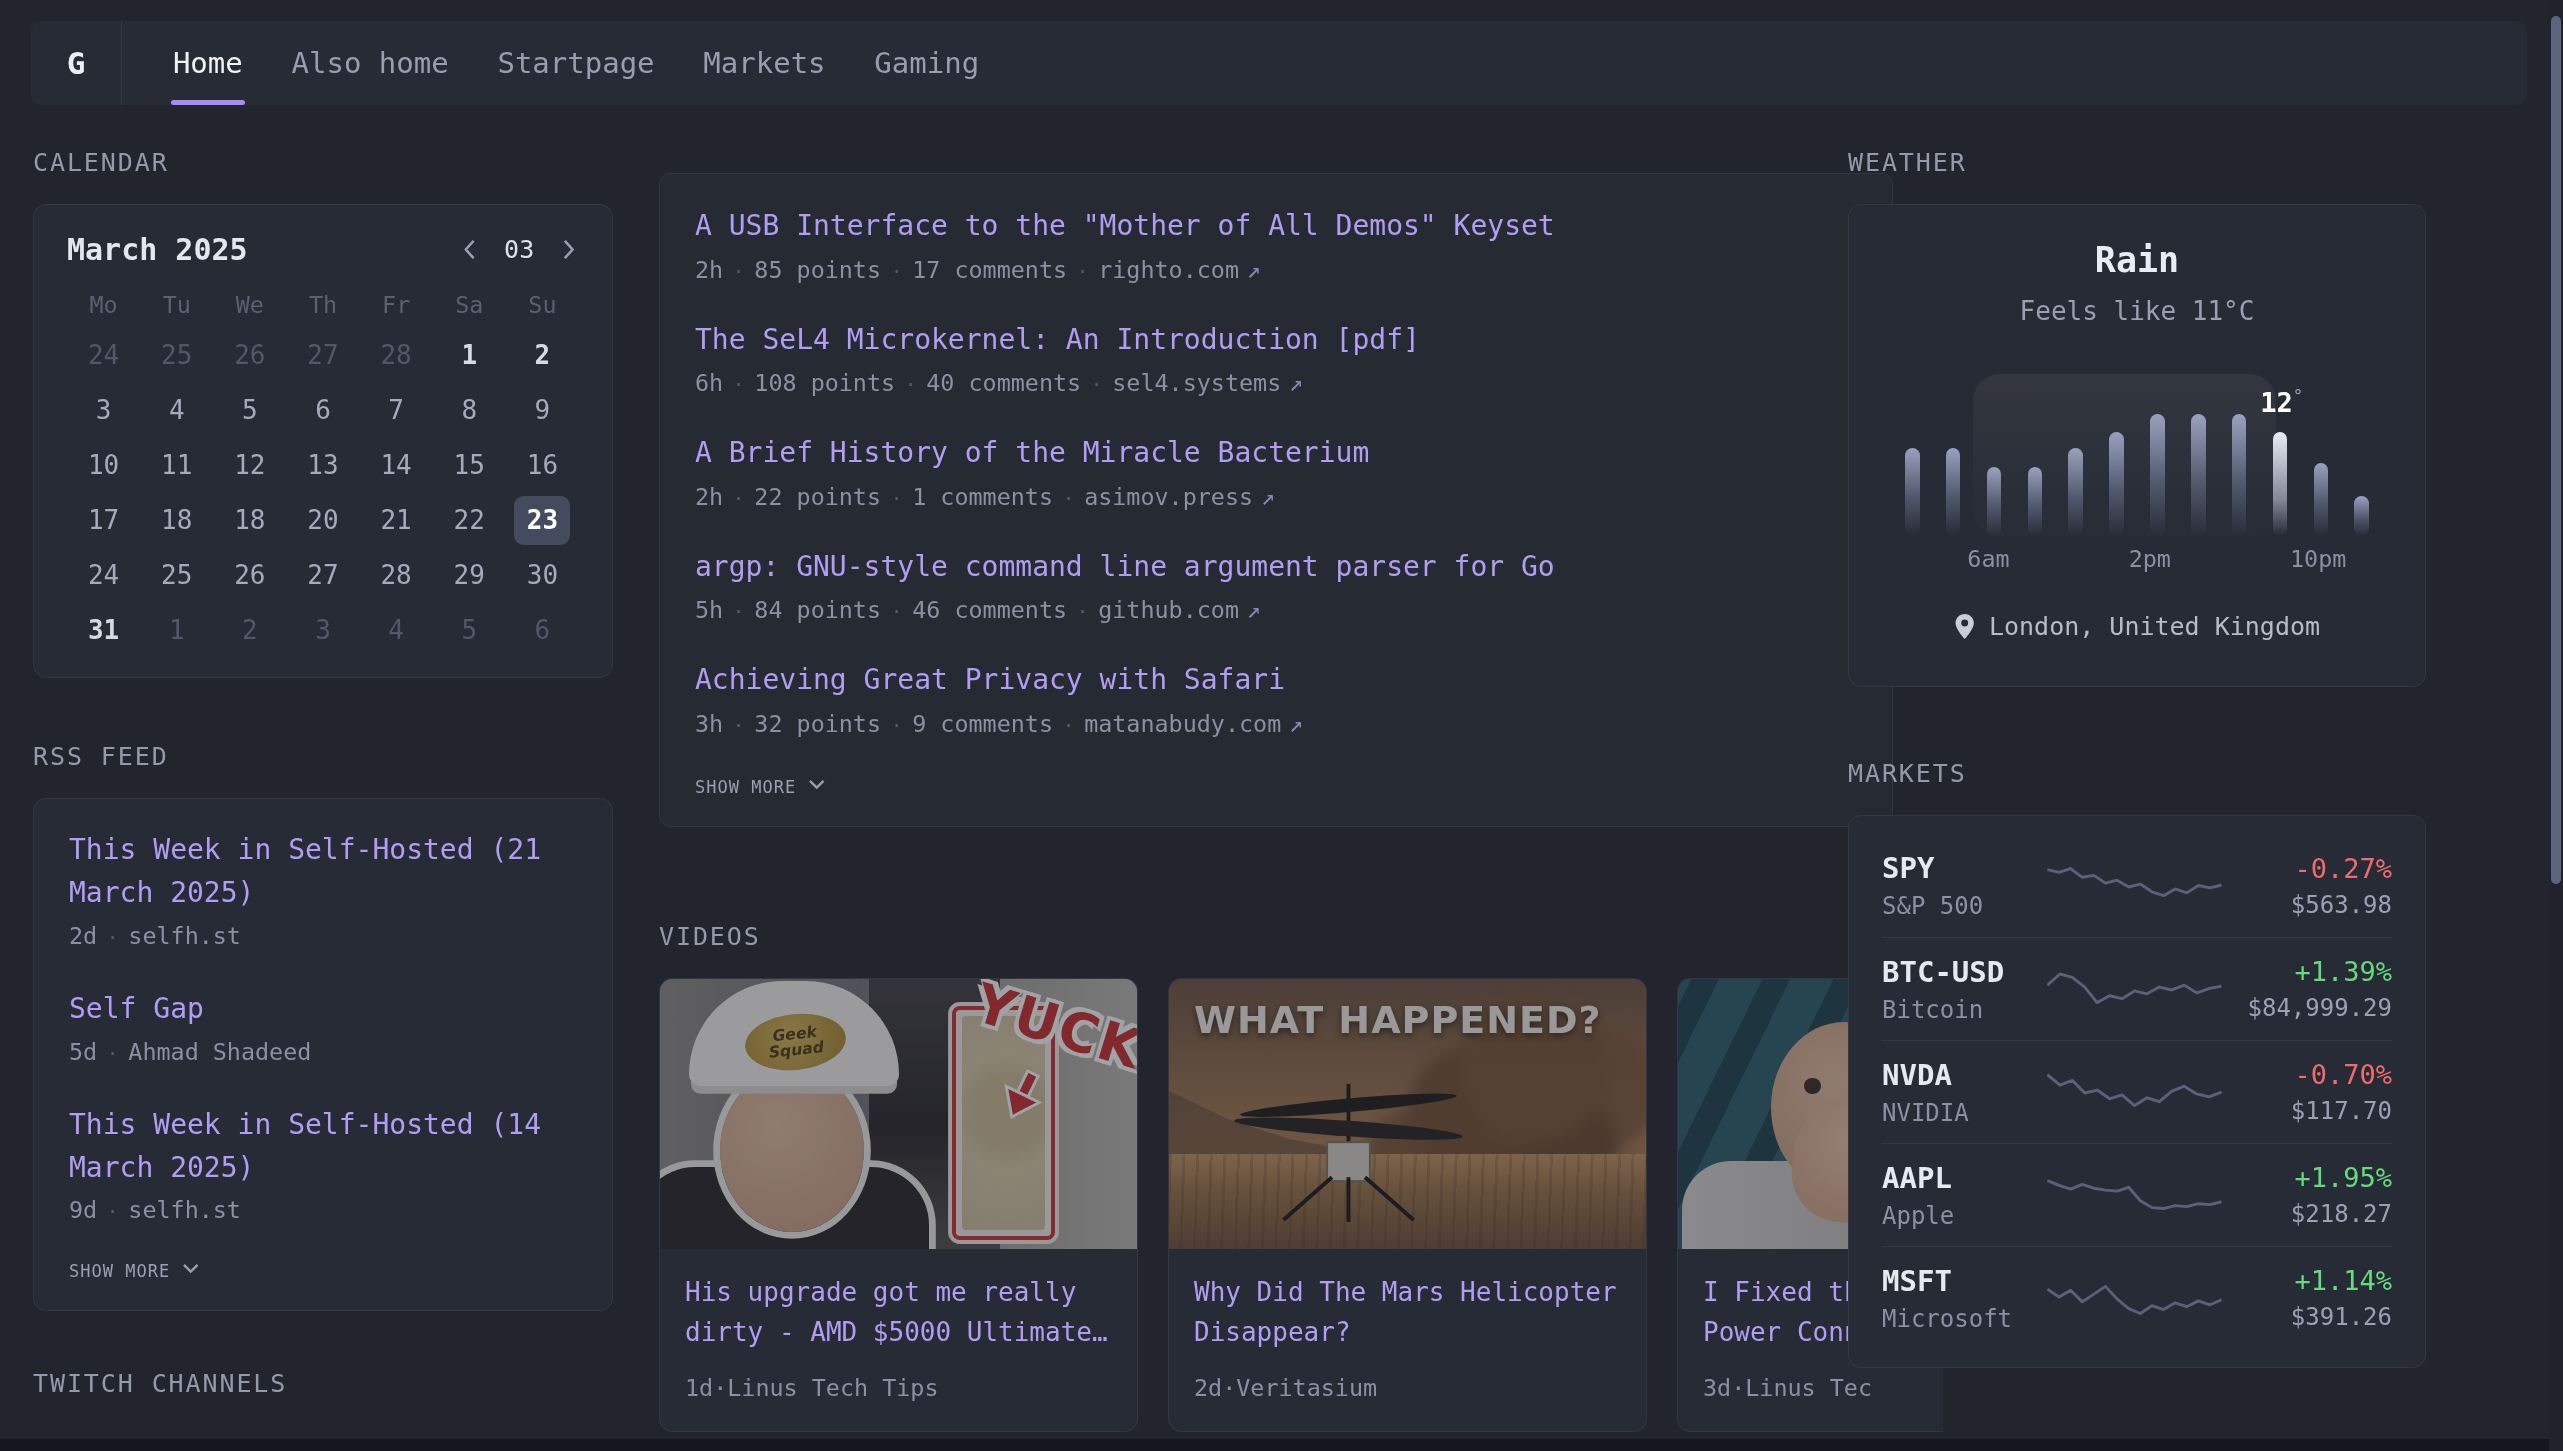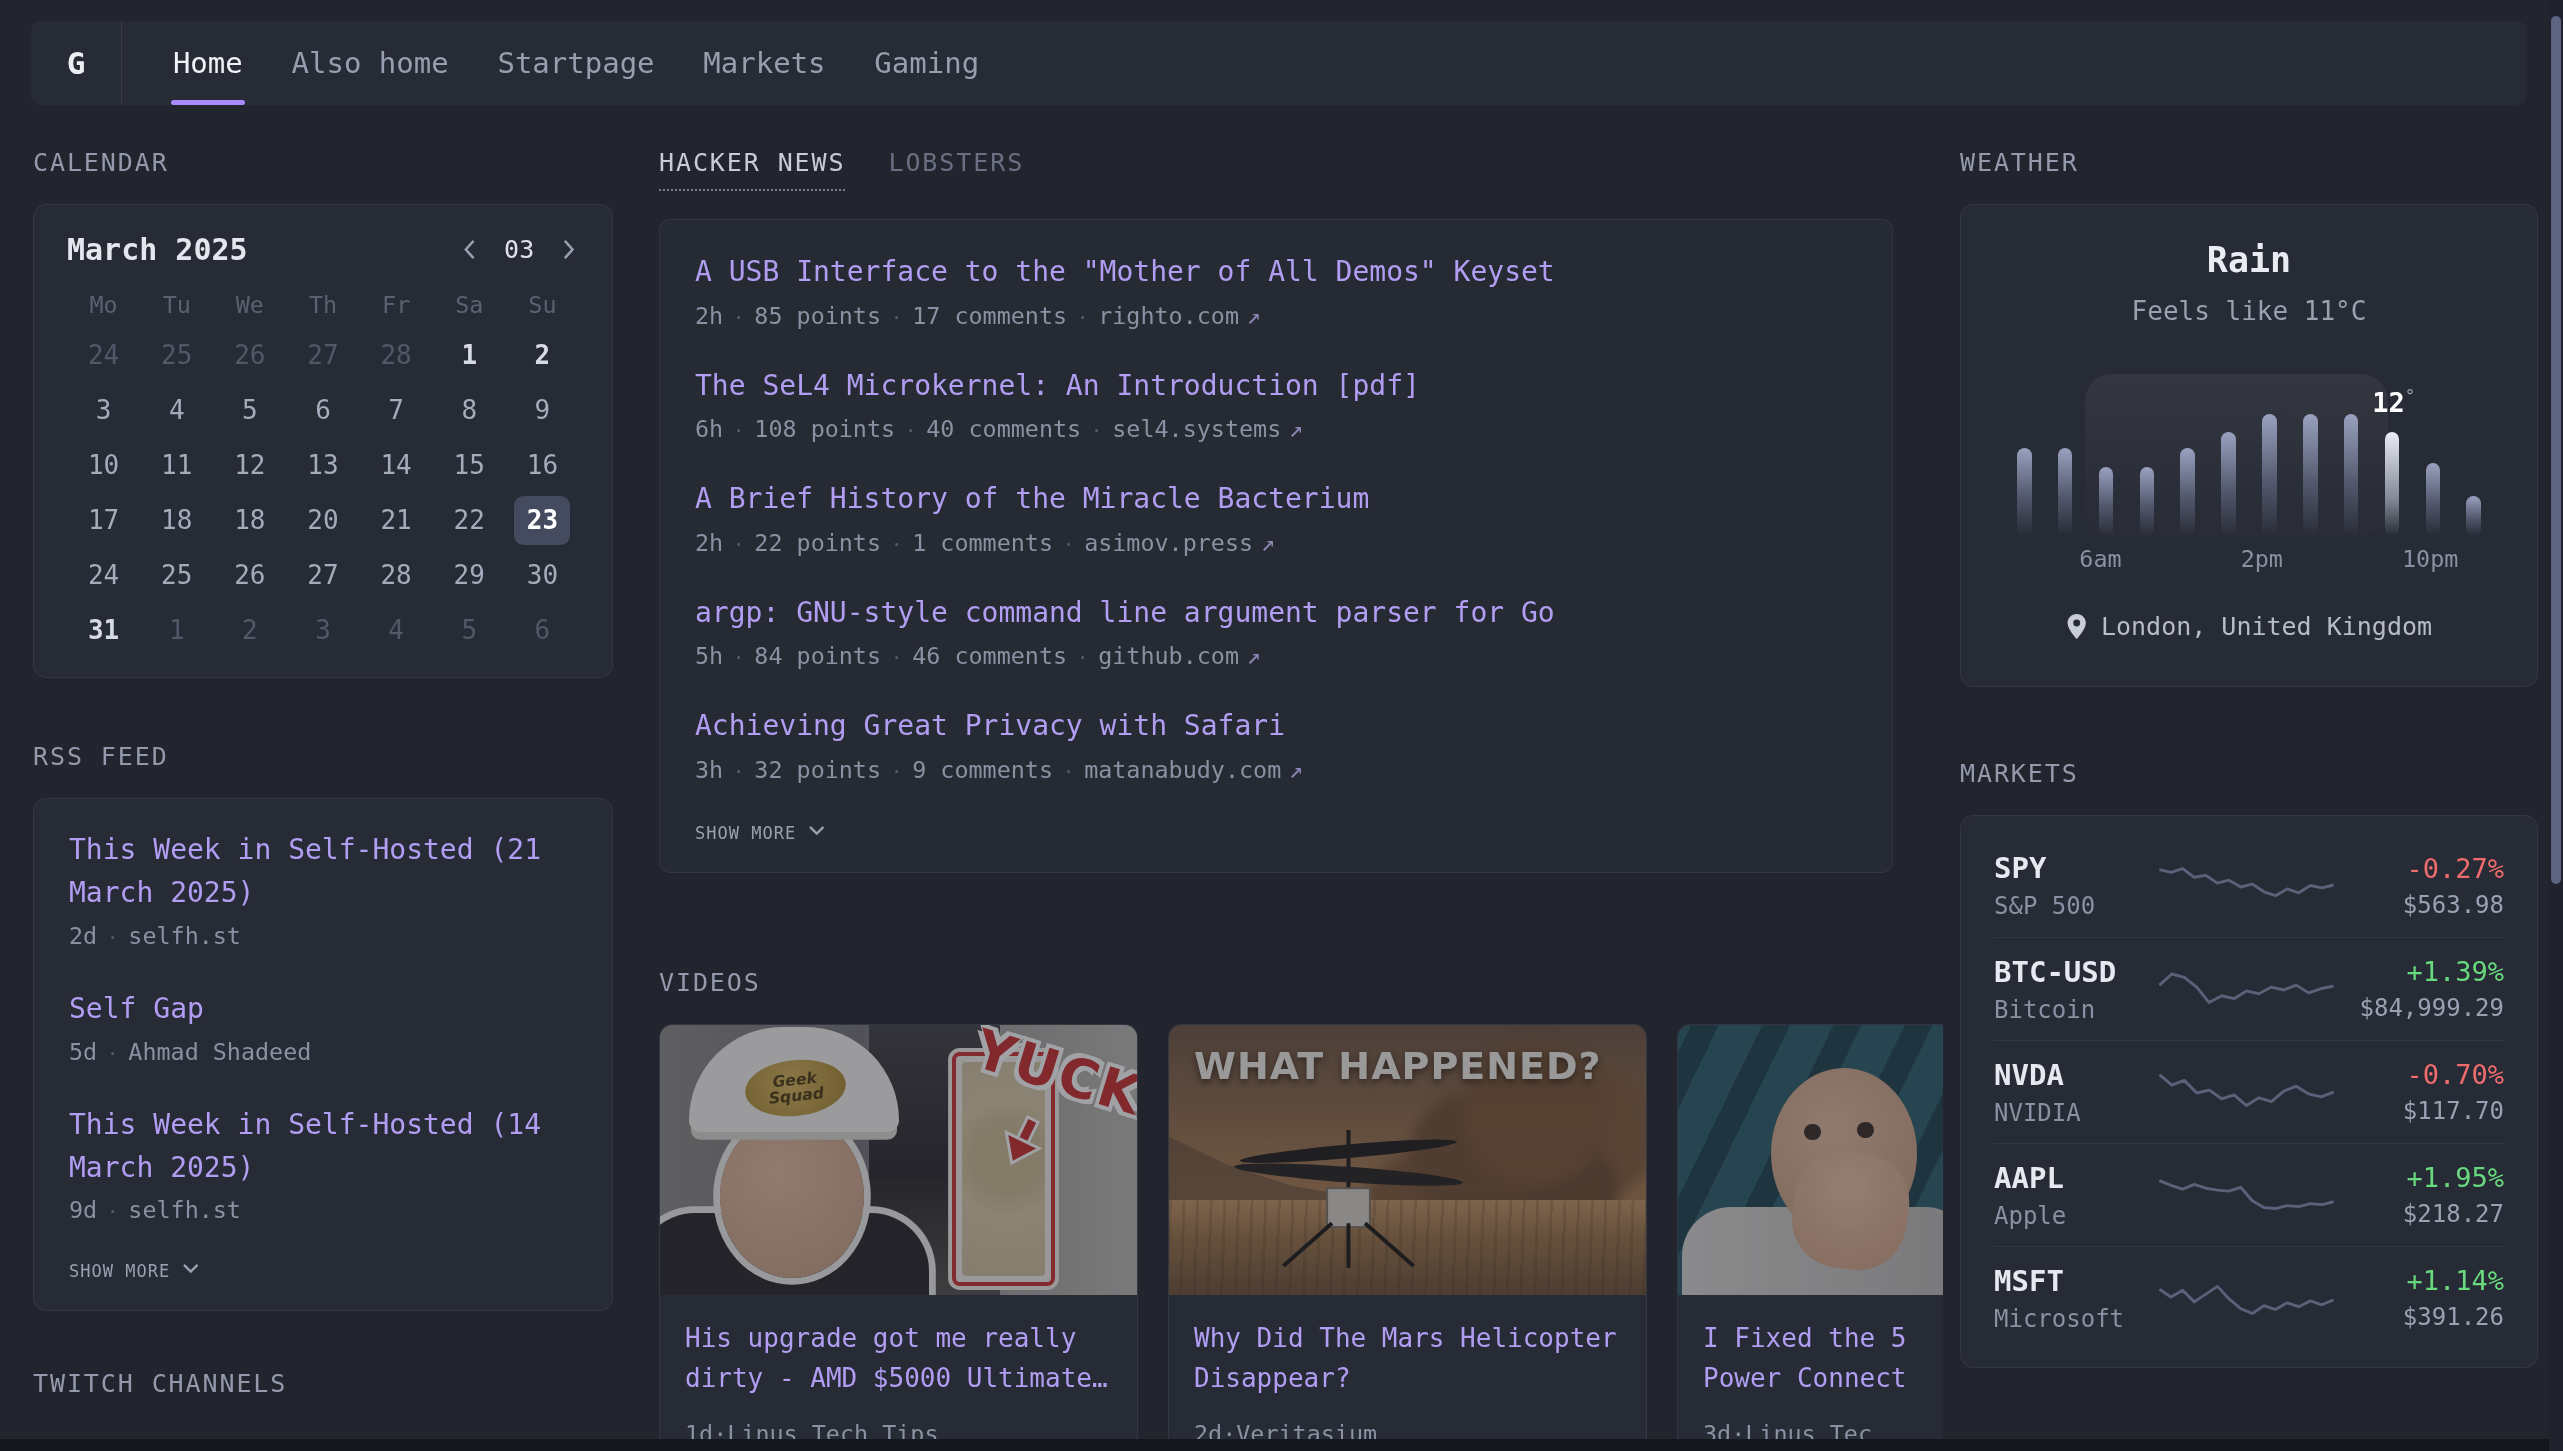--- a/index.html
+++ b/index.html
@@ -25,21 +25,21 @@
   .tab{position:relative;display:flex;align-items:center;font-size:29px;
        color:#989eae;cursor:pointer;padding:0 1.9px}
   .tab.active{color:#f0f2f7}
   .tab.active::after{content:"";position:absolute;left:0;right:0;bottom:0;height:5.8px;
        background:var(--accent);border-radius:2.9px}
 
   
   .col{position:absolute;top:148px}
   .col-left{left:33px;width:580px}
   .col-center{left:659px;width:1284px}
-  .col-right{left:1960px;width:578px}
+  .col-right{left:1848px;width:578px}
 
   .w-label{font-size:25px;letter-spacing:1.9px;color:var(--label);height:29px;
            margin-bottom:27px;white-space:nowrap}
   .card{background:var(--surface);border:1px solid var(--border);border-radius:13.6px}
 
   
   .cal-card{padding:27px 33px 19.5px}
   .cal-head{display:flex;justify-content:space-between;align-items:center;margin-bottom:15.6px}
   .cal-month{font-size:30px;font-weight:bold;color:#e4e7ee}
   .cal-nav{display:flex;align-items:center;gap:23.4px;color:#9aa0b0}
@@ -376,24 +376,20 @@
       <svg width="19.5" height="13.6" viewBox="0 0 20 14">
           <polyline points="3,4 10,11 17,4" fill="none" stroke="#99a0b0" stroke-width="2.4"></polyline>
         </svg>
     </div>
   </div>
 
   <div class="w-label twitch-label">TWITCH CHANNELS</div>
 </section>
 
 <section class="col col-center">
-  <div class="news-tabs">
-    <span class="news-tab active">HACKER NEWS</span>
-    <span class="news-tab">LOBSTERS</span>
-  </div>
   <div class="news-panel">
     <div class="news-item">
       <div class="news-title">A USB Interface to the "Mother of All Demos" Keyset</div>
       <div class="meta news-meta"><span>2h</span><span class="dot">·</span><span>85 points</span><span class="dot">·</span><span>17 comments</span><span class="dot">·</span><span class="domain">righto.com</span><span class="ext">↗</span></div>
     </div>
     <div class="news-item">
       <div class="news-title">The SeL4 Microkernel: An Introduction [pdf]</div>
       <div class="meta news-meta"><span>6h</span><span class="dot">·</span><span>108 points</span><span class="dot">·</span><span>40 comments</span><span class="dot">·</span><span class="domain">sel4.systems</span><span class="ext">↗</span></div>
     </div>
     <div class="news-item">

